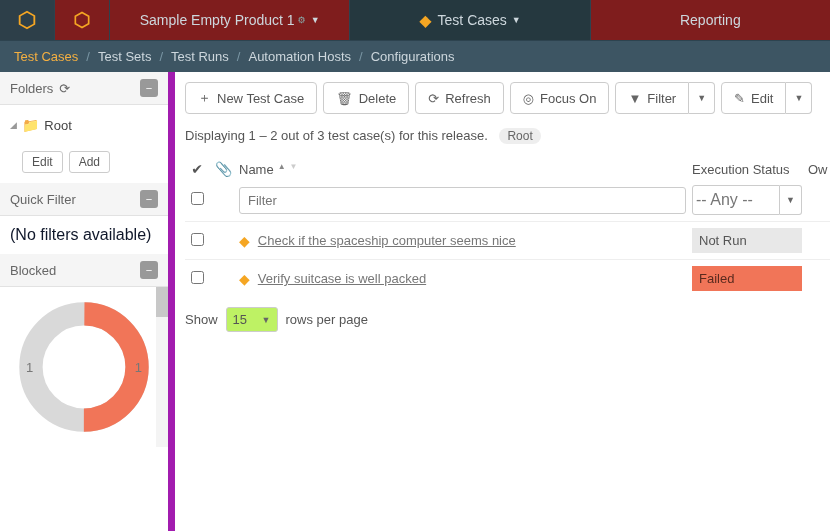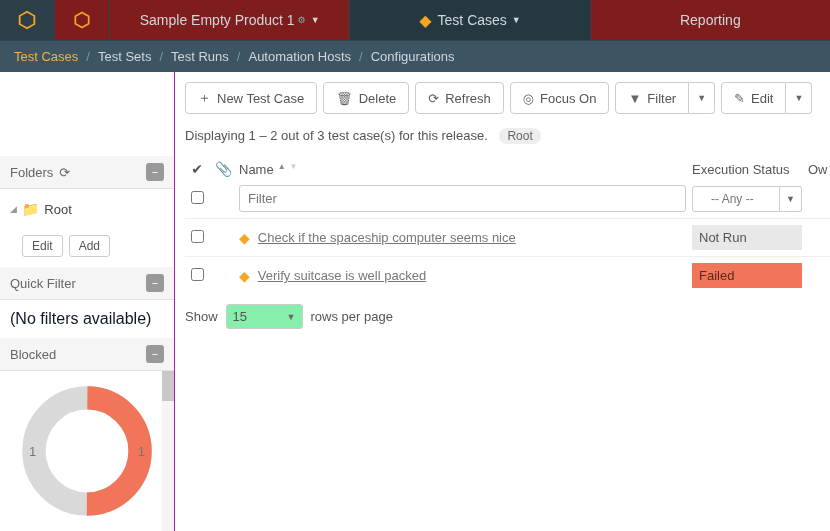--- a/index.html
+++ b/index.html
@@ -14,21 +14,21 @@
 .gear-sup { font-size: 9px; color: #8aa; margin-left: 3px; }
 .caret { margin-left: 5px; font-size: 9px; }
 .cube-icon { color: #f5a623; font-size: 16px; margin-right: 6px; }
 
 .subnav { display: flex; align-items: center; background: #3d5563; padding: 6px 14px; gap: 8px; border-top: 1px solid #2d434f; height: 32px; }
 .subnav a { color: #cdd7dd; text-decoration: none; font-size: 13px; }
 .subnav a.active { color: #f5b041; }
 .subnav .sep { color: #7a96a4; }
 
 .main { display: flex; height: calc(100% - 72px); }
-.sidebar { width: 175px; border-right: 1px solid #a21caf; display: flex; flex-direction: column; overflow: hidden; justify-content: flex-end; }
+.sidebar { width: 175px; border-right: 7px solid #a21caf; display: flex; flex-direction: column; overflow: hidden; }
 .panel-head { display: flex; align-items: center; justify-content: space-between; padding: 7px 10px; background: #f5f5f5; border-bottom: 1px solid #e2e2e2; color: #666; font-size: 13px; }
 .panel-head .left { display: flex; align-items: center; gap: 6px; }
 .panel-head .collapse-btn { width: 18px; height: 18px; background: #999; border-radius: 3px; display: flex; align-items: center; justify-content: center; color: #fff; font-size: 11px; cursor: pointer; }
 .tree { padding: 8px 10px; }
 .tree-row { display: flex; align-items: center; gap: 5px; padding: 4px 0; }
 .tree-row .twist { font-size: 9px; color: #999; }
 .tree-row .folder-icon { color: #f5b041; font-size: 14px; }
 .tree-actions { display: flex; gap: 6px; padding: 6px 10px 10px 22px; }
 .small-btn { border: 1px solid #ccc; background: #fff; border-radius: 3px; padding: 3px 9px; font-size: 12px; color: #555; cursor: pointer; }
 .panel-body { padding: 10px; color: #0f172a; font-size: 16px; }
@@ -60,37 +60,37 @@
 .gh-exec { width: 110px; }
 .gh-ow { width: 22px; overflow: hidden; }
 
 .filter-row { display: flex; align-items: center; gap: 6px; margin-bottom: 6px; }
 .fr-check { width: 24px; text-align: center; }
 .fr-check input, .row-check input { accent-color: #888; }
 .fr-attach { width: 18px; }
 .fr-name { flex: 1; }
 .fr-name input { width: 100%; padding: 5px 8px; border: 1px solid #ccc; border-radius: 3px; font-size: 13px; color: #555; }
 .fr-exec { width: 110px; display: flex; }
-.fr-exec .sel { flex: 1; border: 1px solid #ccc; border-radius: 3px 0 0 3px; padding: 5px 18px; font-size: 12px; color: #777; background: #fff; }
+.fr-exec .sel { flex: 1; border: 1px solid #ccc; border-radius: 3px 0 0 3px; padding: 5px 3px; font-size: 16px; color: #777; background: #fff; }
 .fr-exec .dd { border: 1px solid #ccc; border-left: none; border-radius: 0 3px 3px 0; padding: 5px 6px; background: #fff; color: #666; cursor: pointer; font-size: 9px; display: flex; align-items: center; }
 .fr-ow { width: 22px; }
 
 .row { display: flex; align-items: center; gap: 6px; border-top: 1px solid #eee; padding: 6px 0; }
 .row-check { width: 24px; text-align: center; }
 .row-attach { width: 18px; }
 .row-name { flex: 1; display: flex; align-items: center; gap: 8px; }
 .row-name .cube { color: #f5a623; font-size: 14px; }
 .row-name a { color: #777; text-decoration: underline; font-size: 13px; }
 .row-exec { width: 110px; padding: 5px 7px; font-size: 13px; color: #555; }
 .row-ow { width: 22px; }
 .stat-notrun { background: #e8e8e8; }
 .stat-failed { background: #f17558; color: #5a2a1e; }
 
 .pager { display: flex; align-items: center; gap: 8px; padding: 10px 0; color: #555; font-size: 13px; }
-.pager .sel { border: 1px solid #ccc; border-radius: 3px; padding: 4px 6px; width: 77px; display: flex; justify-content: space-between; align-items: center; background: #86efac; cursor: pointer; }
+.pager .sel { border: 1px solid #ccc; border-radius: 3px; padding: 4px 6px; width: 52px; display: flex; justify-content: space-between; align-items: center; background: #bef264; cursor: pointer; }
 .pager .sel .dd { font-size: 9px; color: #666; }
 </style>
 </head>
 <body>
 
 <div class="topbar">
   <div class="cell logo">
     <svg width="22" height="22" viewBox="0 0 24 24">
         <path fill="#f5a623" d="M12 2l9 5v10l-9 5-9-5V7l9-5zm0 2.2L5 8v8l7 3.8L19 16V8l-7-3.8z"></path>
       </svg>

